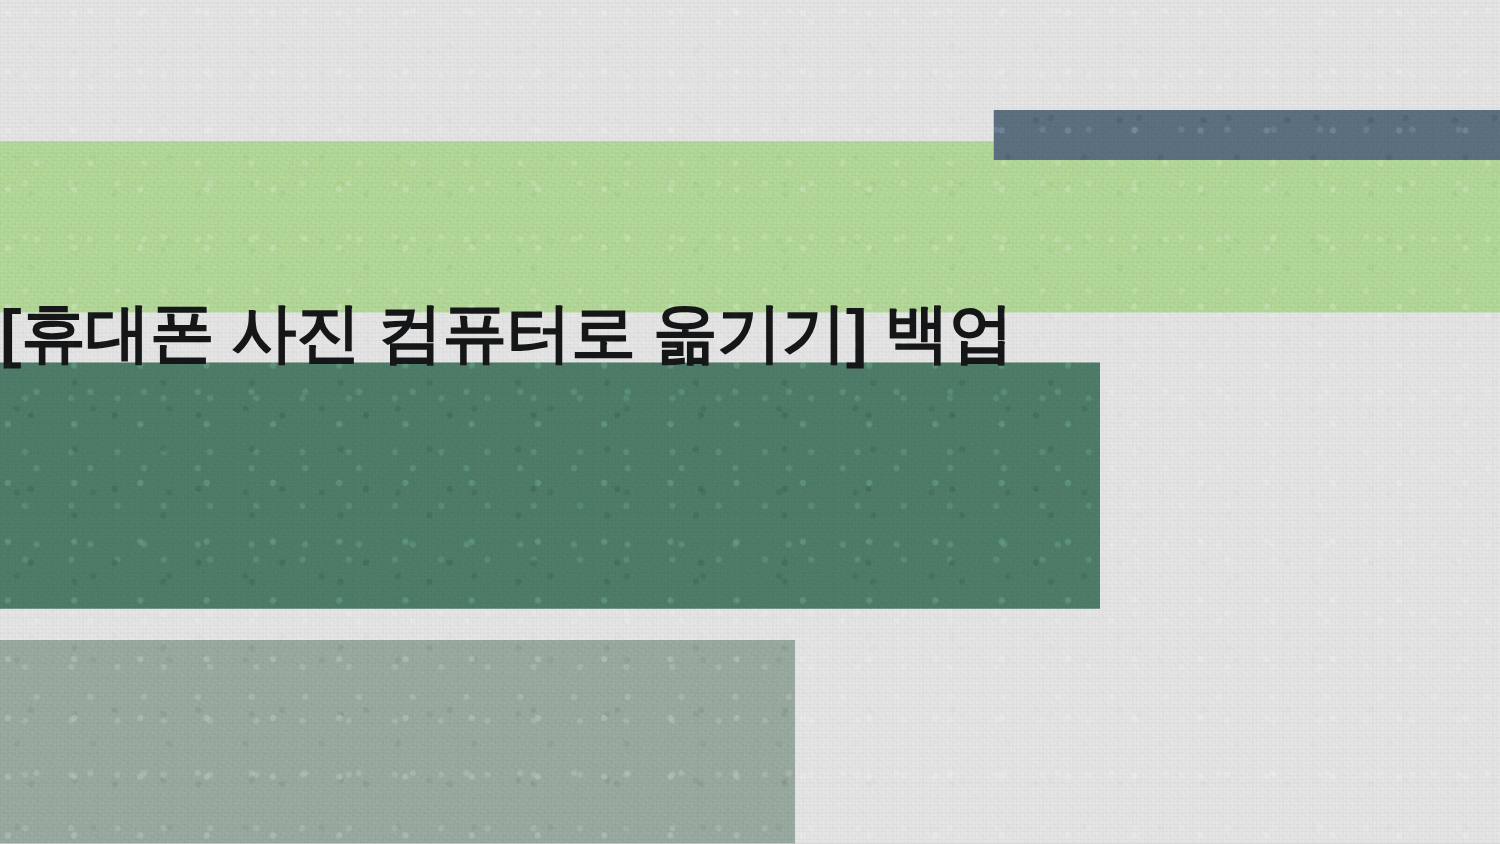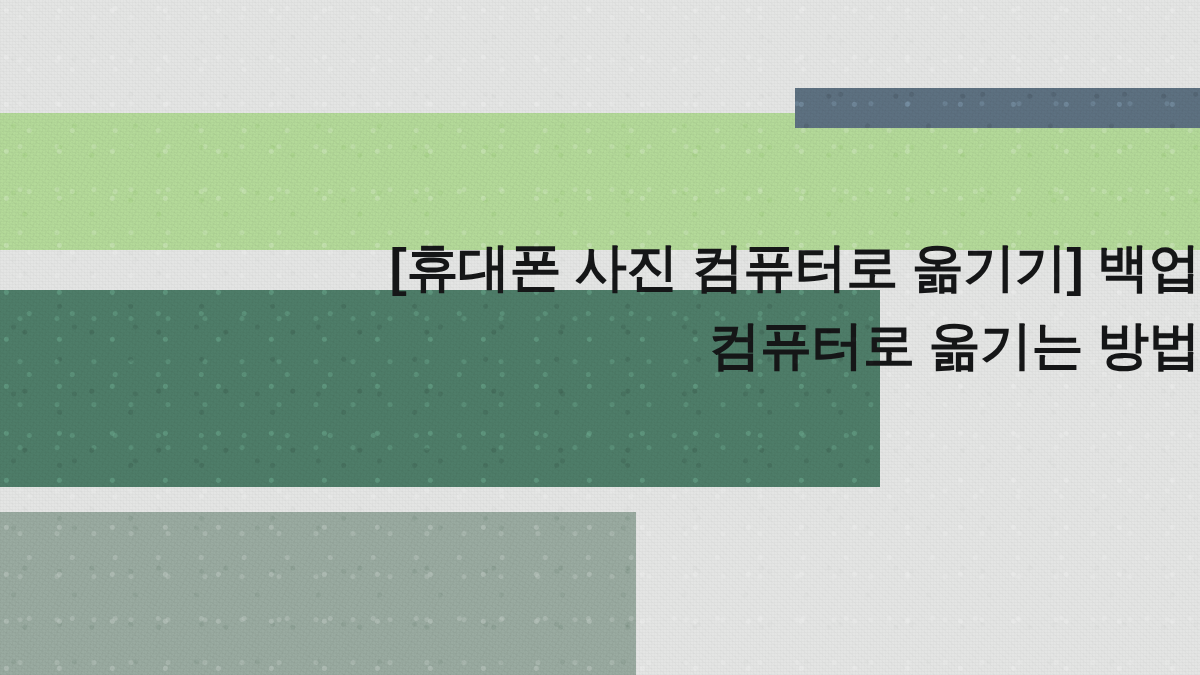--- a/index.html
+++ b/index.html
@@ -113,21 +113,21 @@
   
   .title-wrap {
     position: absolute;
     left: 0;
     top: 0;
     width: 1200px;
     height: 675px;
     z-index: 20;
     display: flex;
     flex-direction: column;
-    align-items: flex-end;
+    align-items: flex-start;
     justify-content: flex-start;
     padding-top: 228px;
     box-sizing: border-box;
   }
   .title-line {
     display: block;
     color: #151617;
     font-size: 52px;
     font-weight: 700;
     line-height: 78px;
@@ -145,19 +145,18 @@
   <div class="block block-lightgreen"></div>
 
   <div class="block block-slate"></div>
 
   <div class="block block-darkgreen"></div>
 
   <div class="block block-sage"></div>
 
   <div class="title-wrap">
     <span class="title-line">[휴대폰 사진 컴퓨터로 옮기기] 백업</span>
-    <span class="title-line">컴퓨터로 옮기는 방법</span>
   </div>
 
   <div class="grain"></div>
   <div class="grain2"></div>
 
 </div>
 
 </body></html>

